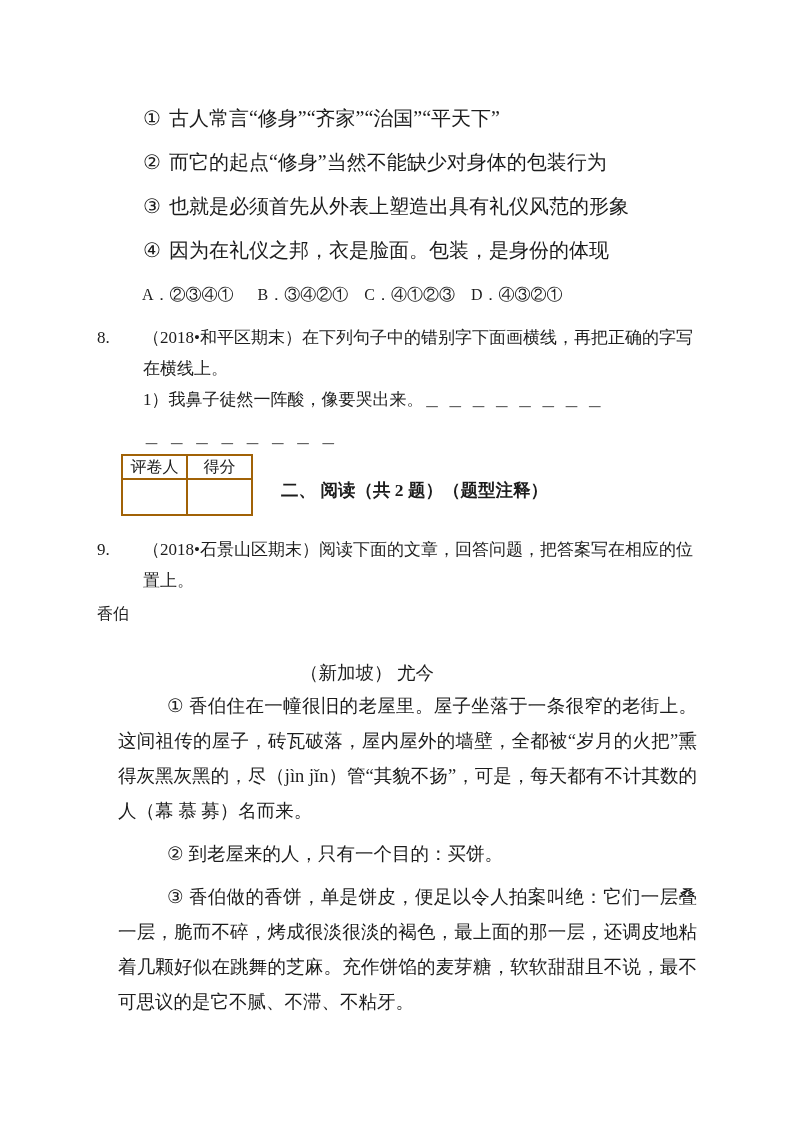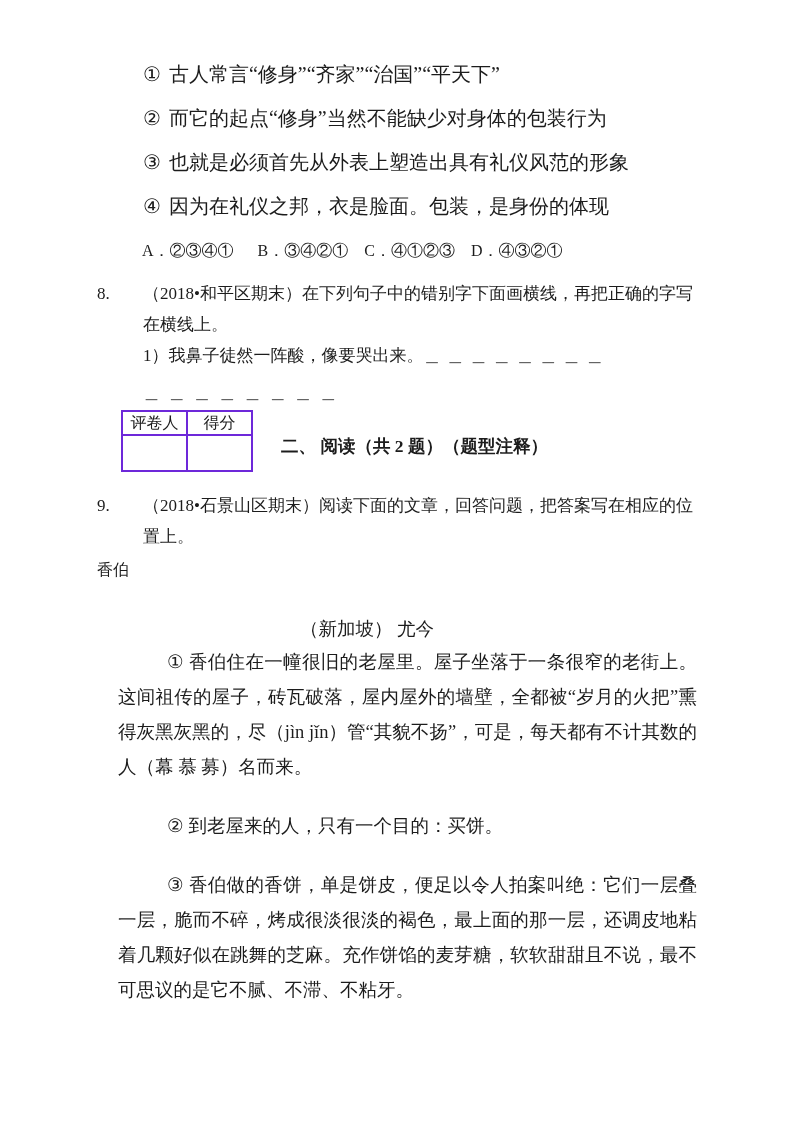--- a/index.html
+++ b/index.html
@@ -7,21 +7,21 @@
     position: relative;
     width: 793px;
     height: 1122px;
     background: #ffffff;
     color: #1c1c1c;
     font-family: "Liberation Serif", "DejaVu Serif", serif;
     overflow: hidden;
     box-sizing: border-box;
   }
   .content {
-    padding: 62px 96px 0 97px;
+    padding: 106px 96px 0 97px;
     box-sizing: border-box;
   }
   
   .seq-item {
     padding-left: 46px;
     font-size: 20px;
     line-height: 24px;
     margin-bottom: 20px;
   }
   .seq-item .marker { margin-right: 8px; }
@@ -52,21 +52,21 @@
     align-items: flex-start;
     margin-left: 24px;
     margin-top: 2px;
   }
   .score-table {
     border-collapse: collapse;
     font-size: 16px;
     flex: none;
   }
   .score-table td {
-    border: 2px solid #6d28d9;
+    border: 2px solid #a16207;
     text-align: center;
     vertical-align: middle;
     padding: 0;
   }
   .score-table .hdr td { width: 63px; height: 22px; }
   .score-table .body td { height: 34px; }
   .section-header {
     font-weight: bold;
     font-size: 17.5px;
     margin-left: 28px;
@@ -89,21 +89,21 @@
     margin-top: 29px;
   }
   .passage { margin-top: 2px; }
   .para {
     margin: 0 0 0 21px;
     font-size: 18.5px;
     line-height: 35px;
     text-align: justify;
     text-indent: 49px;
   }
-  .para + .para { margin-top: 24px; }
+  .para + .para { margin-top: 8px; }
   .para .marker { margin-right: 5px; }
 </style>
 </head>
 <body>
 
 <div class="page">
   <div class="content">
 
     <div class="seq-list">
       <div class="seq-item">

